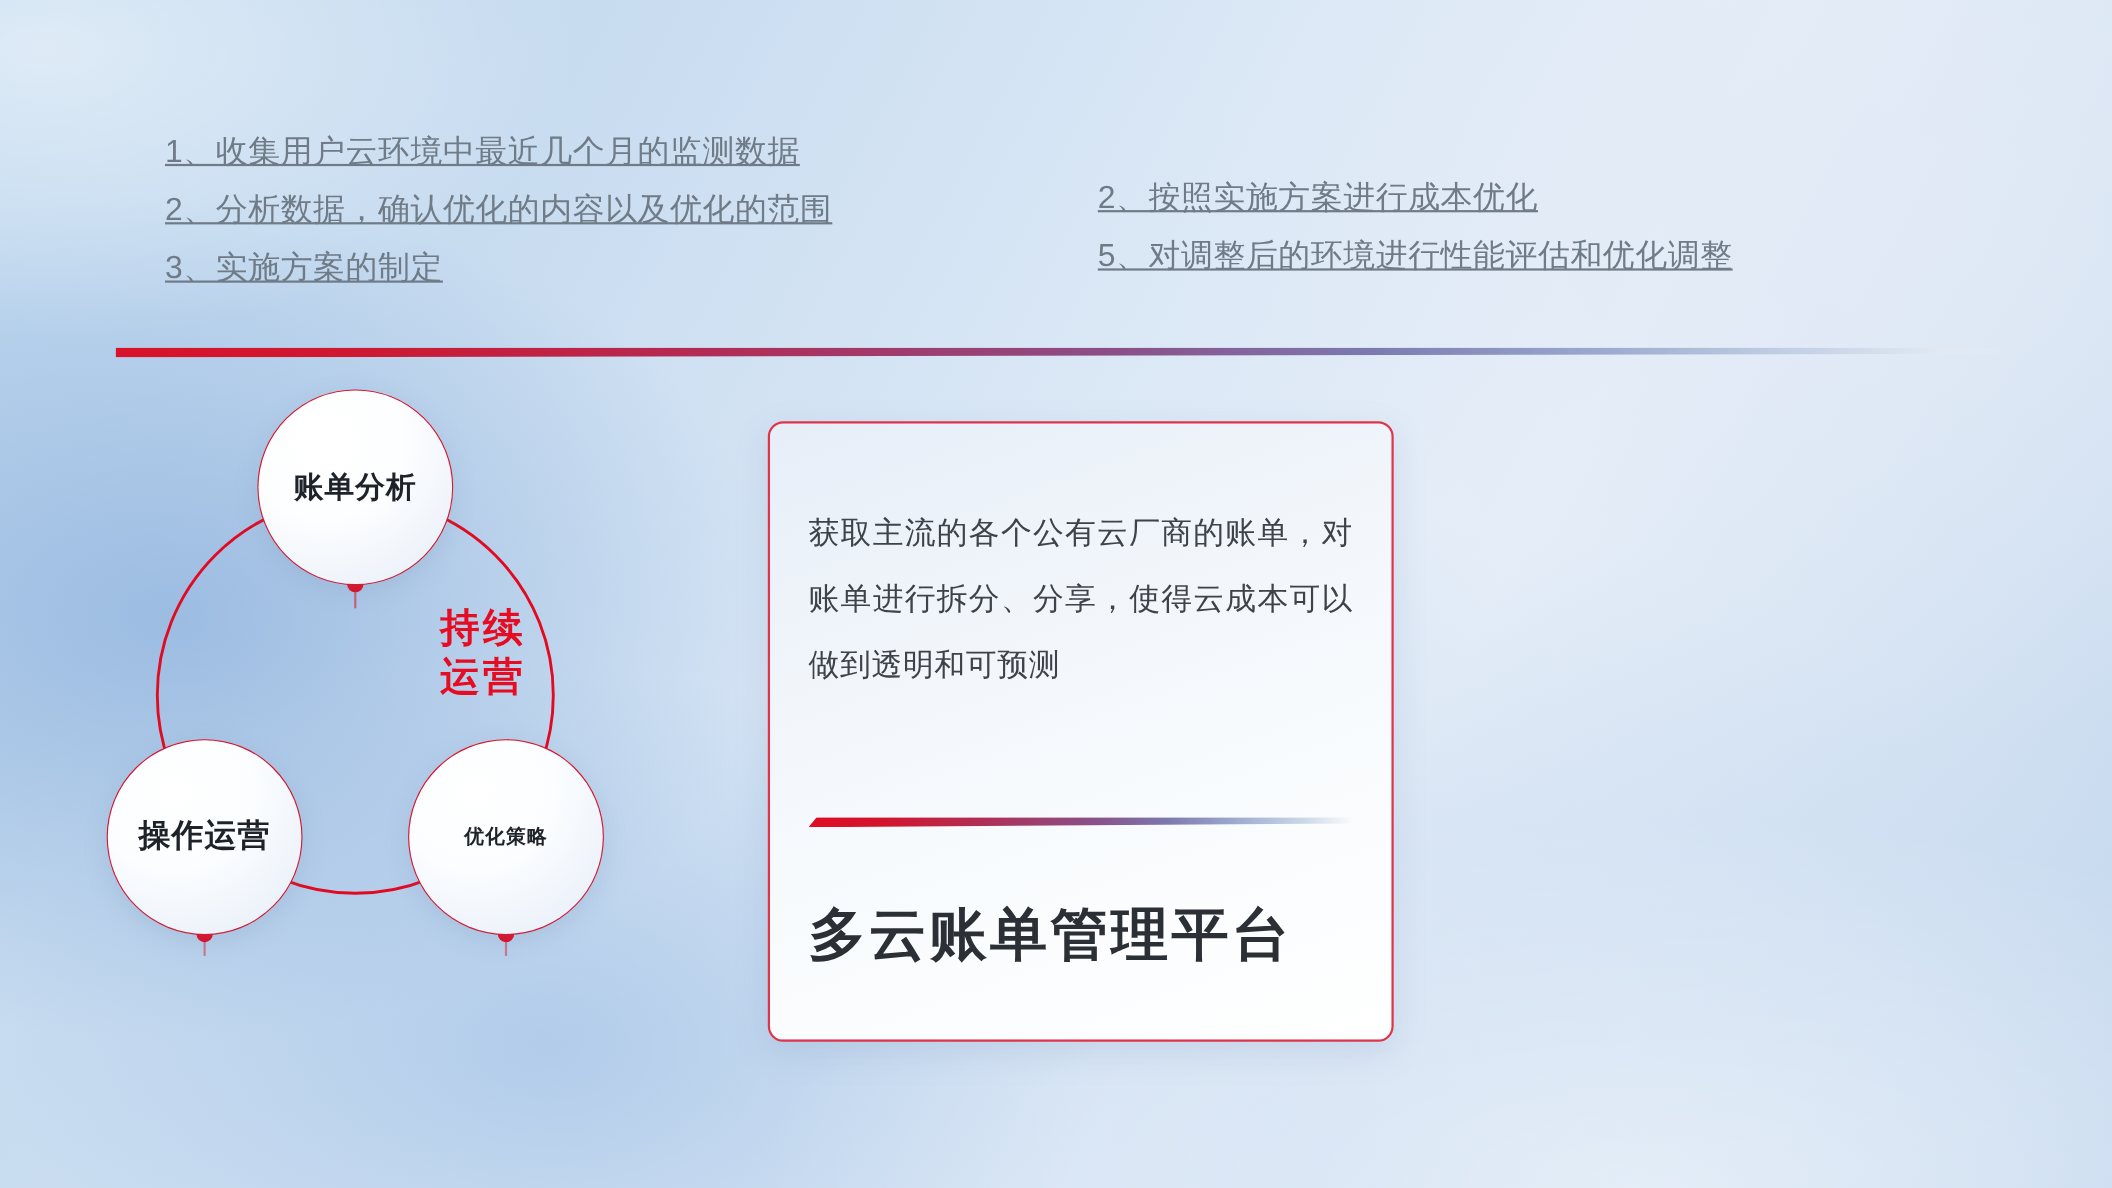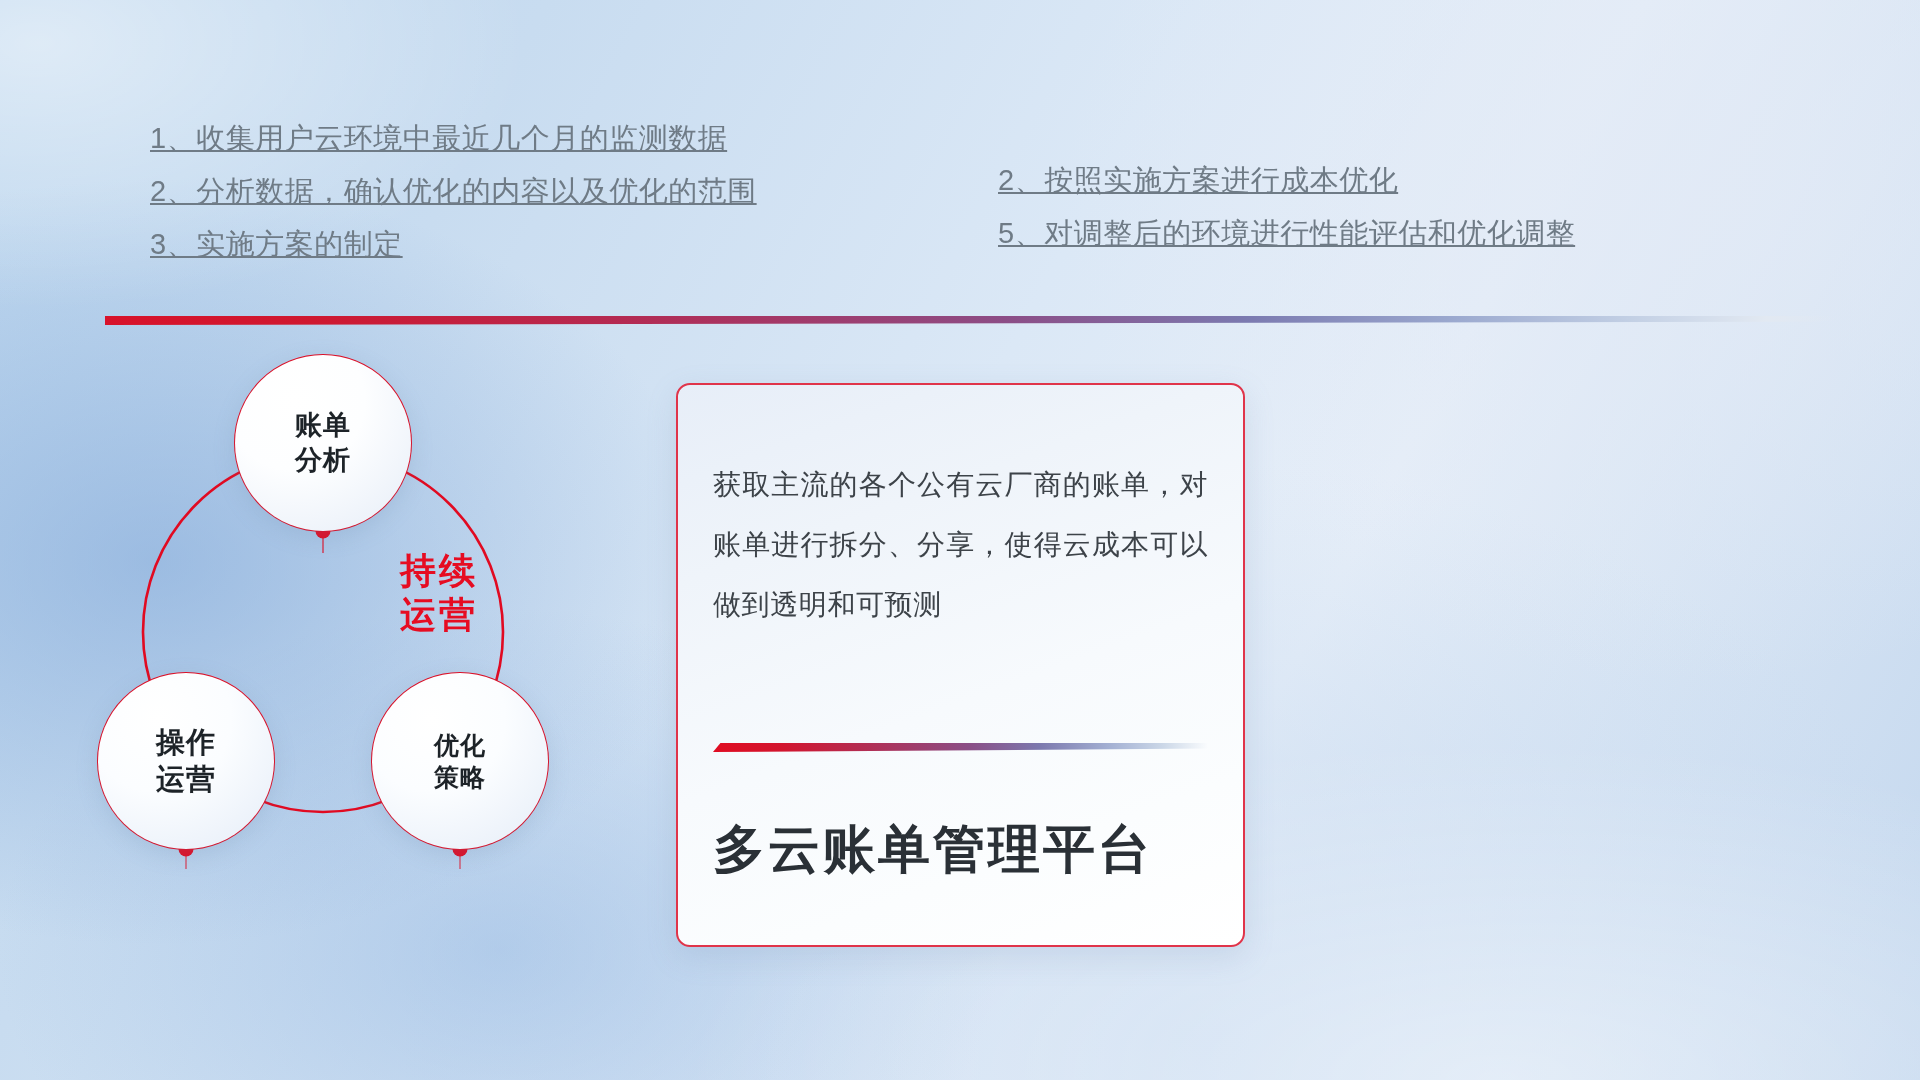--- a/index.html
+++ b/index.html
@@ -73,21 +73,21 @@
     width: 520px;
     height: 570px;
     z-index: 5;
   }
   #venn svg { position: absolute; left: 0; top: 0; overflow: visible; }
 
   .bubble {
     position: absolute;
     border-radius: 50%;
     display: flex;
-    flex-direction: column;
+    flex-direction: row;
     align-items: center;
     justify-content: center;
     color: #1d2328;
     font-weight: bold;
     letter-spacing: 1px;
     box-shadow: 0 6px 22px rgba(110,140,175,0.22);
   }
   .bubble span { display: block; line-height: 1.28; }
 
   #bubble-top {
@@ -98,21 +98,21 @@
   }
   #bubble-left {
     left: 8px; top: 318px;
     width: 176px; height: 176px;
     font-size: 29px;
     background: radial-gradient(circle at 34% 26%, #ffffff 0%, #fbfdff 42%, #ecf2fa 80%, #e0eaf6 100%);
   }
   #bubble-right {
     left: 282px; top: 318px;
     width: 176px; height: 176px;
-    font-size: 25px;
+    font-size: 18px;
     background: radial-gradient(circle at 34% 26%, #ffffff 0%, #fbfdff 42%, #ecf2fa 80%, #e0eaf6 100%);
   }
 
   #venn-center {
     position: absolute;
     left: 168px; top: 194px;
     width: 220px;
     text-align: right;
     color: #e60c22;
     font-size: 36px;
@@ -127,20 +127,21 @@
     position: absolute;
     top: 383px;
     width: 565px;
     height: 560px;
     border-radius: 14px;
     border: 2px solid #e0344a;
     background: linear-gradient(160deg, #e7eef8 0%, #eff4fa 26%, #f7fafd 55%, #fbfdfe 78%, #ffffff 100%);
     box-shadow: 0 10px 30px rgba(110,140,180,0.18);
     z-index: 6;
     overflow: hidden;
+    margin-left: 22px;
   }
   #card-1 { left: 676px; }
   #card-2 { left: 1283px; }
 
   .card-body {
     position: absolute;
     left: 35px;
     right: 35px;
     top: 70px;
     color: #3d4349;

